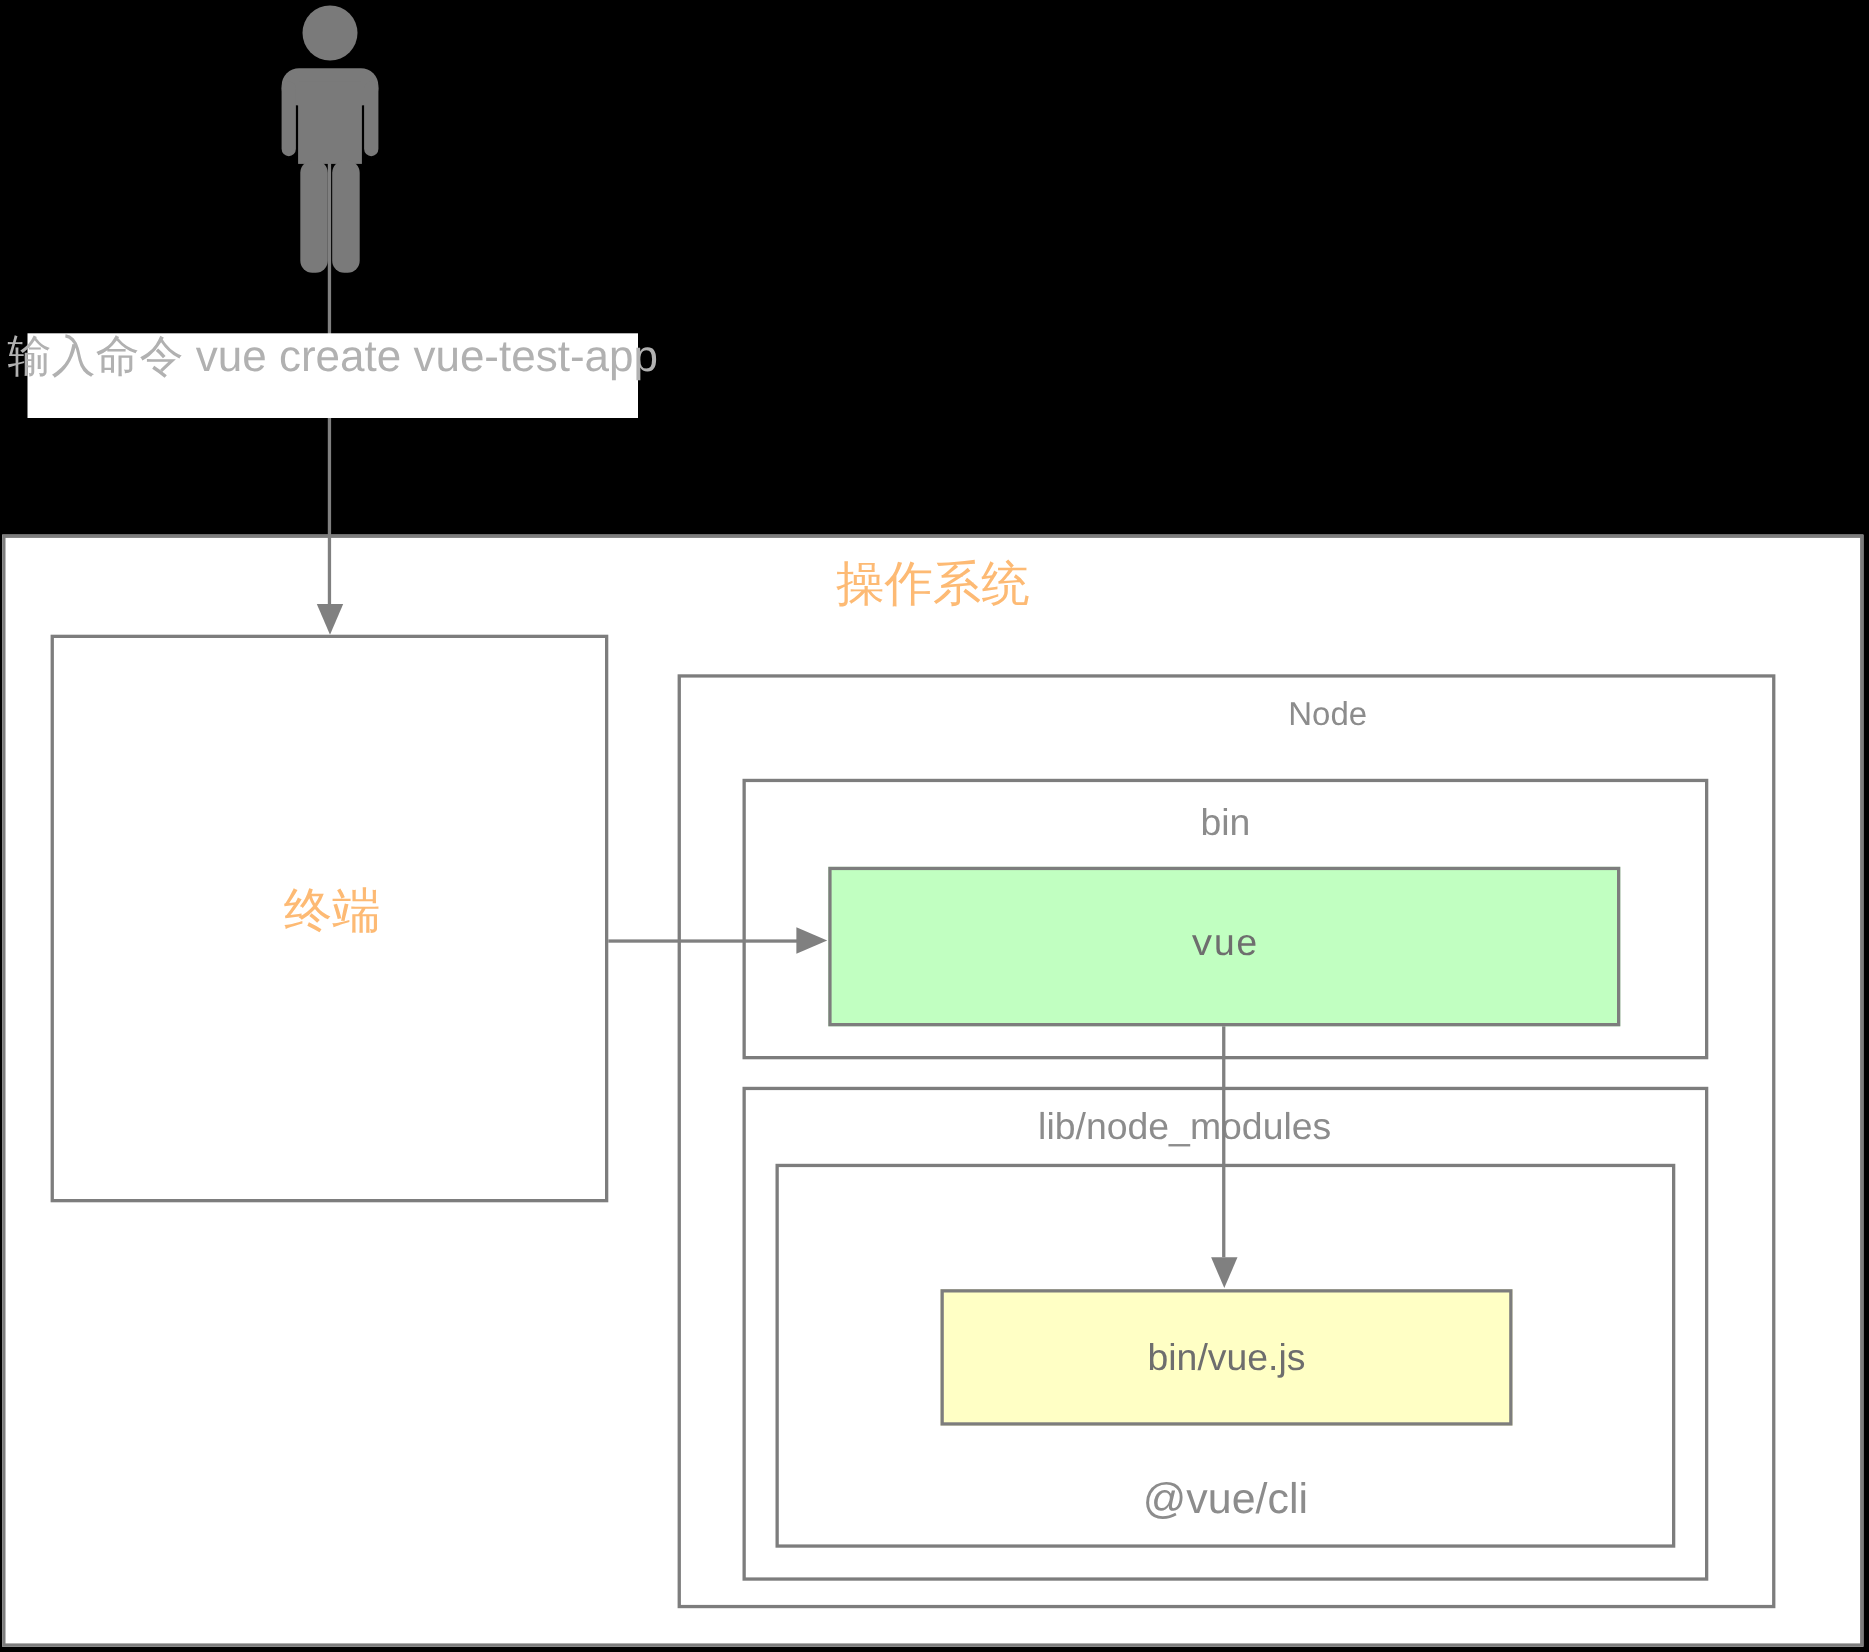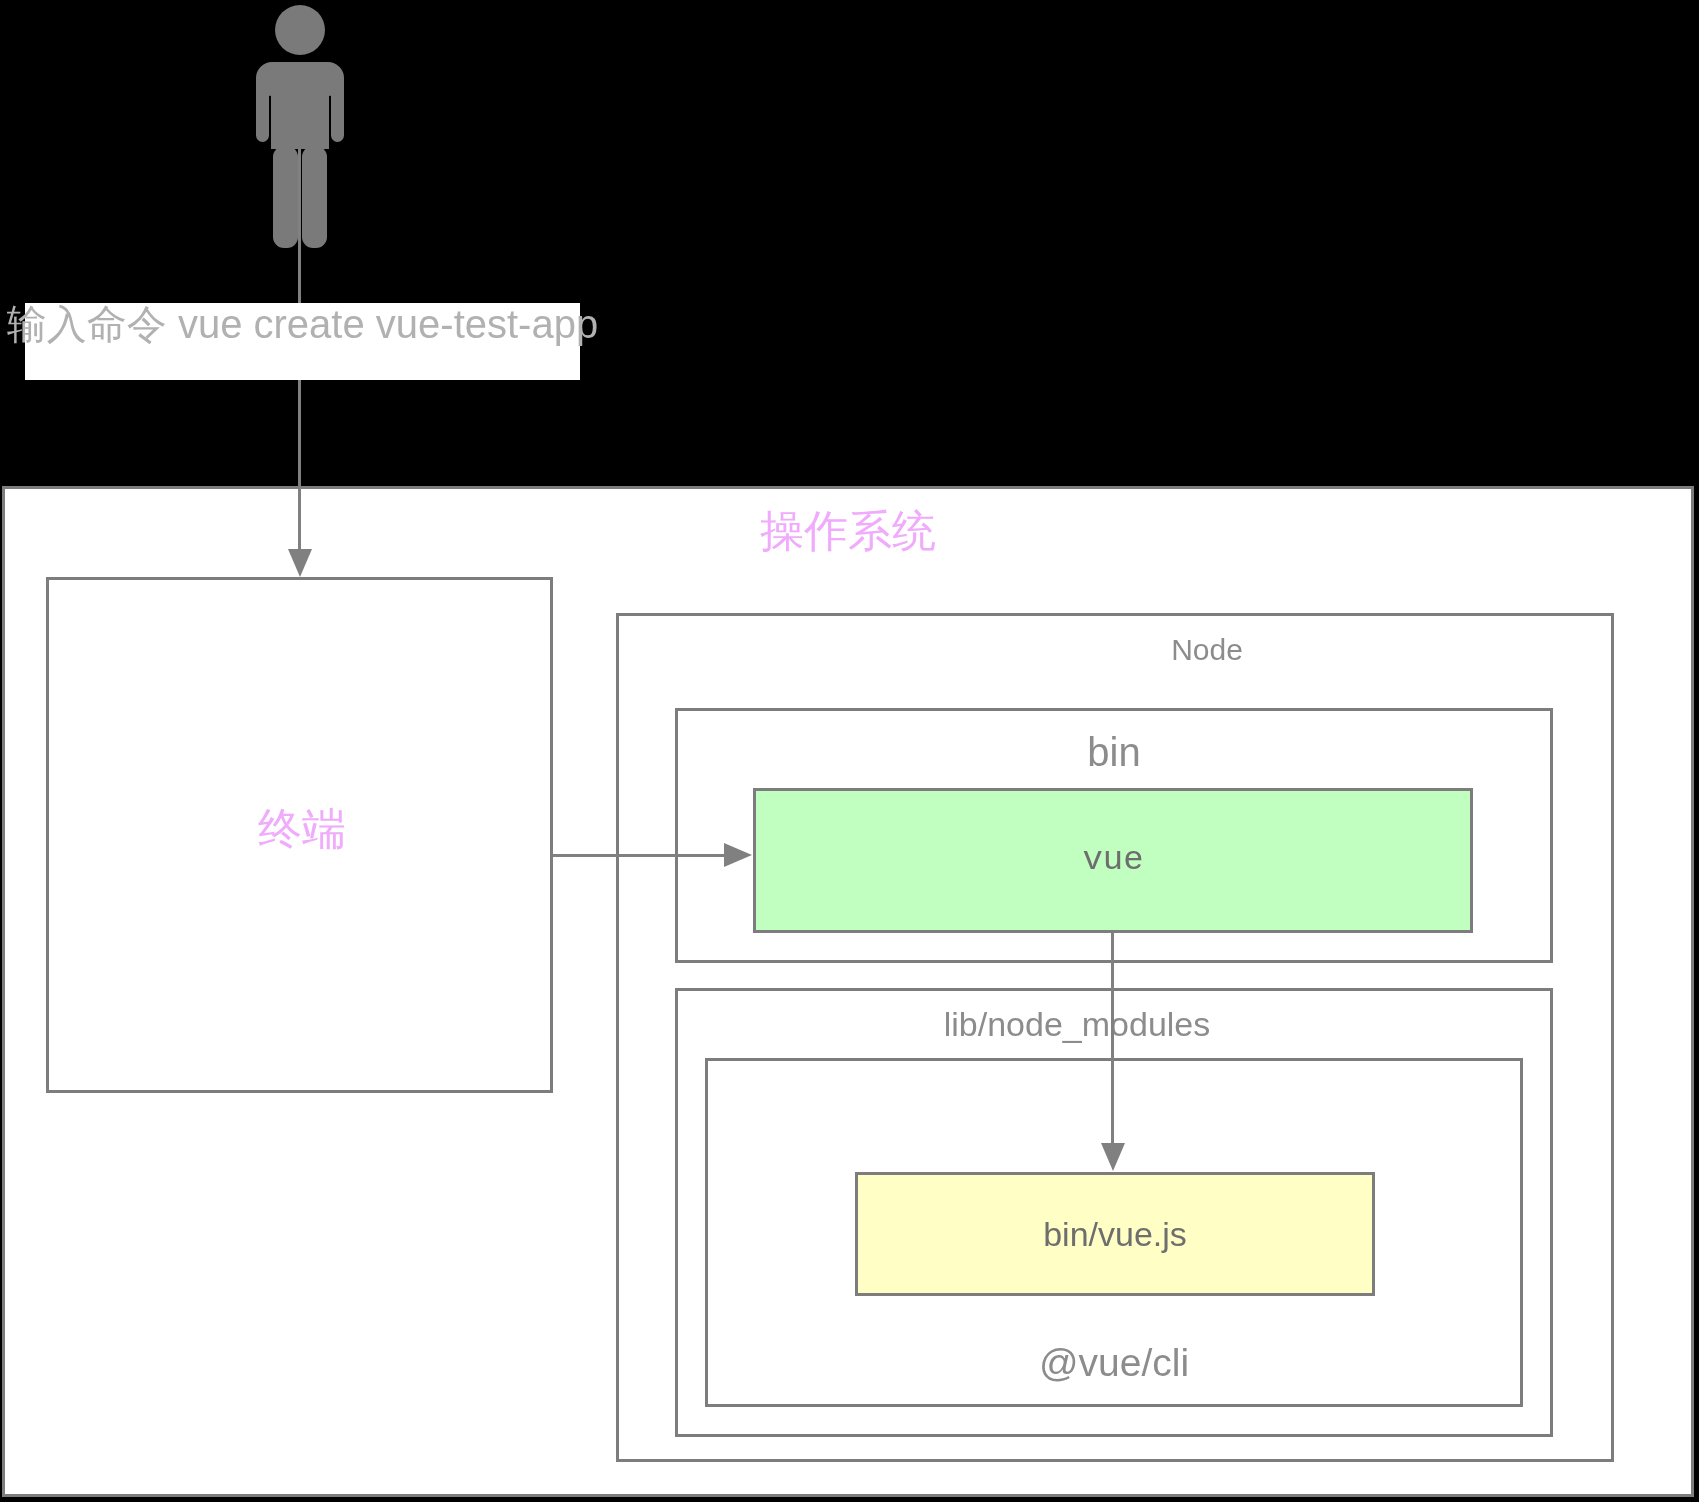--- a/index.html
+++ b/index.html
@@ -17,21 +17,21 @@
     border:3px solid #7d7d7d;
     box-sizing:border-box;
   }
   .label{
     position:absolute;
     text-align:center;
     line-height:1.05;
     white-space:nowrap;
     color:#8c8c8c;
   }
-  .label.dark{color:#f0abfc;}
+  .label.dark{color:#fdba74;}
   .label.boxtext{color:#6e6e6e;}
   .label.cmd{color:#b1b1b1;}
   .line{position:absolute;background:#808080;}
   .head-down{
     position:absolute;width:0;height:0;
     border-left:12px solid transparent;
     border-right:12px solid transparent;
     border-top:28px solid #808080;
   }
   .head-right{
@@ -80,21 +80,21 @@
 
   <div class="label dark" style="left:2px;width:1692px;top:508px;font-size:44px;">操作系统</div>
 
   <div class="box" style="left:46px;top:577px;width:507px;height:516px;"></div>
   <div class="label dark" style="left:46px;width:512px;top:806px;font-size:44px;">终端</div>
 
   <div class="box" style="left:616px;top:613px;width:998px;height:849px;"></div>
   <div class="label" style="left:616px;width:1182px;top:634px;font-size:30px;">Node</div>
 
   <div class="box" style="left:675px;top:708px;width:878px;height:255px;"></div>
-  <div class="label" style="left:675px;width:878px;top:731px;font-size:40px;">bin</div>
+  <div class="label" style="left:675px;width:878px;top:731px;font-size:34px;">bin</div>
 
   <div class="box fill-green" style="left:753px;top:788px;width:720px;height:145px;"></div>
   <div class="label boxtext" style="left:753px;width:720px;top:843px;font-size:34px;font-family:Liberation Mono, monospace;">vue</div>
 
   <div class="box" style="left:675px;top:988px;width:878px;height:449px;"></div>
   <div class="label" style="left:675px;width:804px;top:1007px;font-size:34px;">lib/node_modules</div>
 
   <div class="box" style="left:705px;top:1058px;width:818px;height:349px;"></div>
   <div class="label" style="left:705px;width:818px;top:1343px;font-size:39px;">@vue/cli</div>
 

